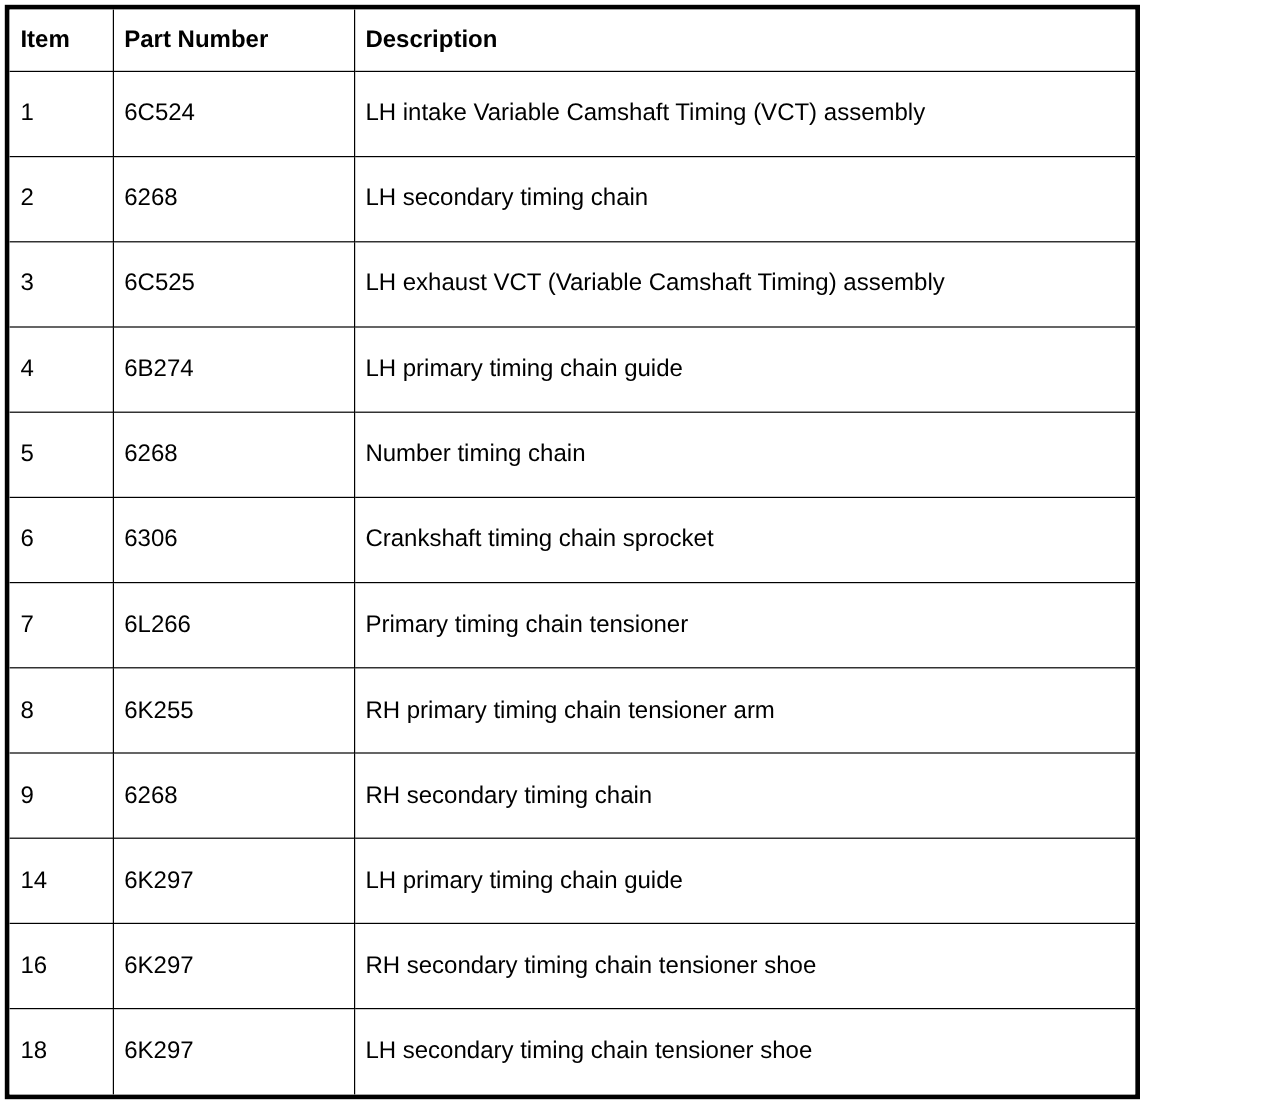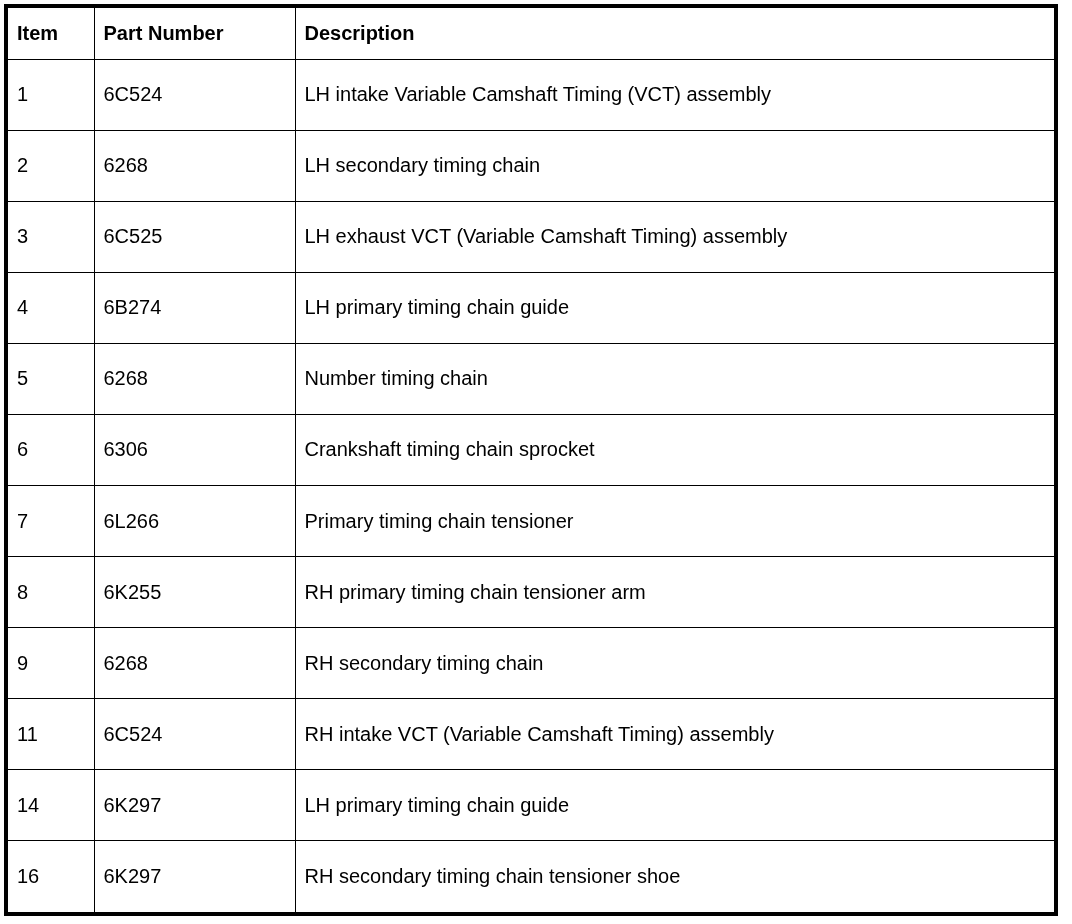--- a/index.html
+++ b/index.html
@@ -13,21 +13,21 @@
     height: 924px;
     font-family: "Liberation Sans", sans-serif;
     color: #000000;
     overflow: hidden;
   }
 
   #parts-table-wrap {
     position: absolute;
     left: 4px;
     top: 4px;
-    width: 1054px;
+    width: 946px;
     height: 912px;
     box-sizing: border-box;
     border: 4px solid #000000;
     background: #ffffff;
   }
 
   table.parts-table {
     width: 100%;
     height: 100%;
     border-collapse: collapse;
@@ -125,29 +125,29 @@
           <td>8</td>
           <td>6K255</td>
           <td>RH primary timing chain tensioner arm</td>
         </tr>
         <tr>
           <td>9</td>
           <td>6268</td>
           <td>RH secondary timing chain</td>
         </tr>
         <tr>
-          <td>11</td>
-          <td>6C524</td>
-          <td>RH intake VCT (Variable Camshaft Timing) assembly</td>
-        </tr>
-        <tr>
           <td>14</td>
           <td>6K297</td>
           <td>LH primary timing chain guide</td>
         </tr>
         <tr>
           <td>16</td>
           <td>6K297</td>
           <td>RH secondary timing chain tensioner shoe</td>
         </tr>
+        <tr>
+          <td>18</td>
+          <td>6K297</td>
+          <td>LH secondary timing chain tensioner shoe</td>
+        </tr>
       </tbody>
   </table>
 </div>
 
 </body></html>

